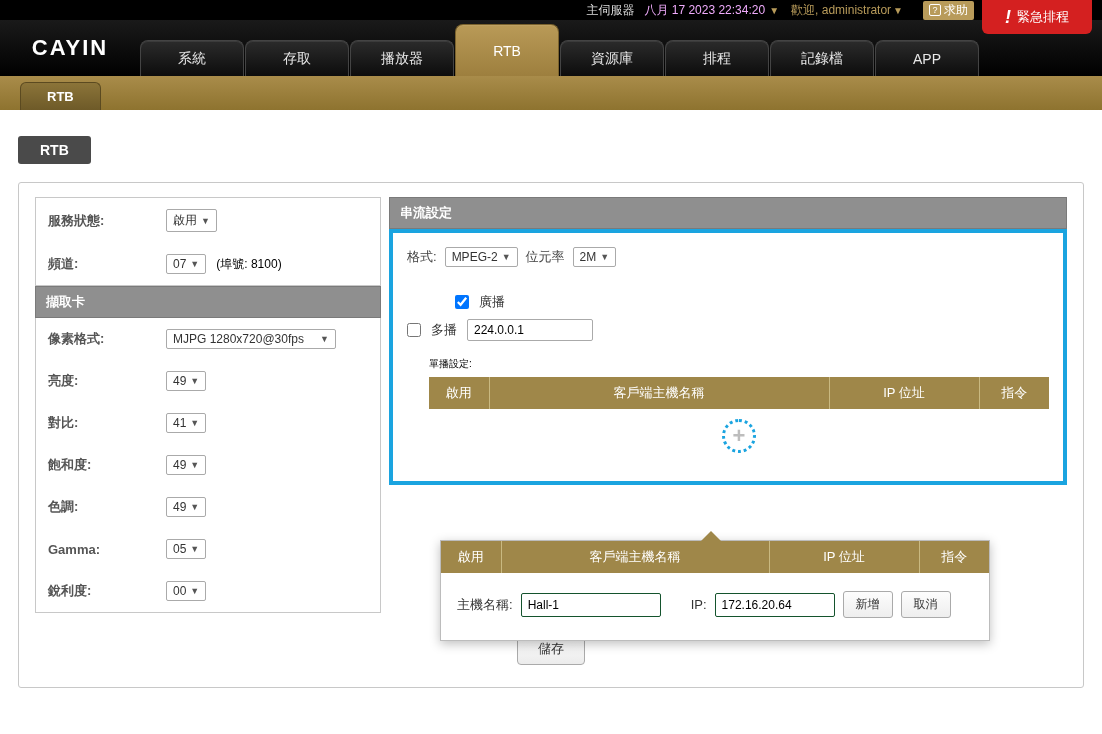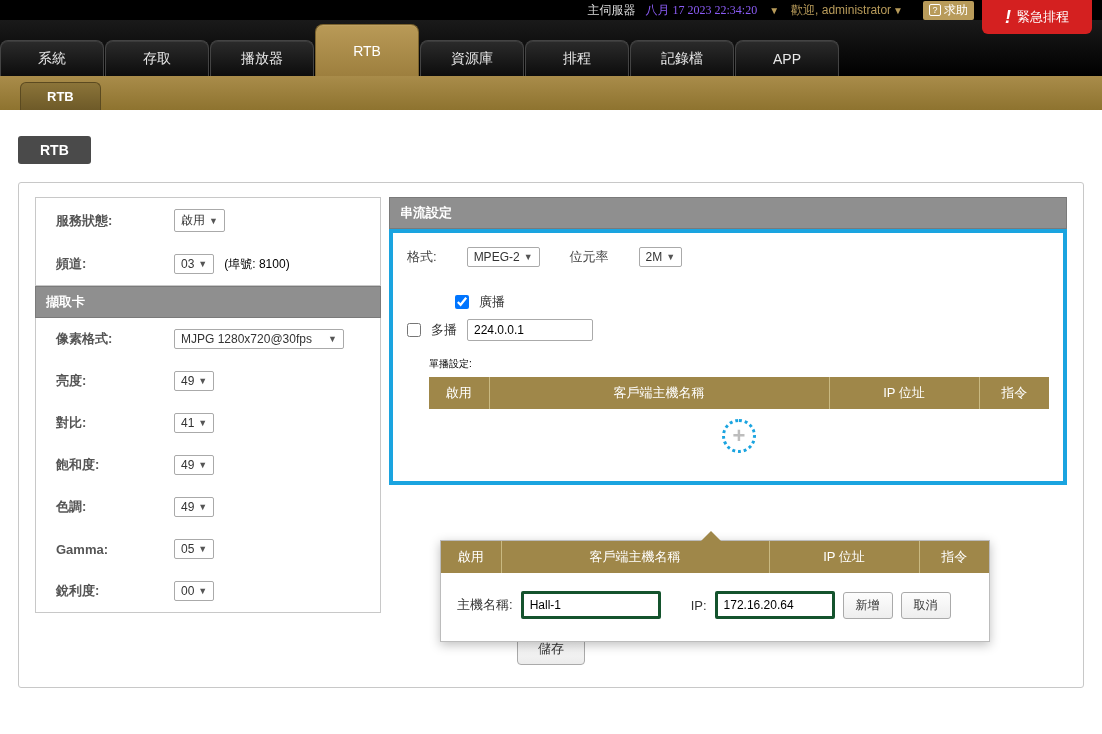--- a/index.html
+++ b/index.html
@@ -2,21 +2,21 @@
 <html><head>
 <meta charset="utf-8">
 <style>
   * { box-sizing: border-box; margin: 0; padding: 0; }
   body { font-family: Arial, "Microsoft JhengHei", sans-serif; font-size: 13px; background: #fff; color: #333; }
 
   
   .topbar { background: #000; color: #fff; height: 20px; display: flex; align-items: center; justify-content: flex-end; padding: 0 0; font-size: 12px; position: relative; }
   .topbar .left-fill { flex: 1; }
   .topbar .server-label { color: #ddd; margin-right: 10px; }
-  .topbar .datetime { color: #8b5cf6; margin-right: 12px; font-family: Liberation Serif, serif; }
+  .topbar .datetime { color: #f0abfc; margin-right: 4px; }
   .topbar .dd-arrow { color: #b89b5a; margin-right: 12px; font-size: 10px; }
   .topbar .welcome { color: #b89b5a; margin-right: 2px; }
   .topbar .help { background: #b89b5a; color: #fff; padding: 1px 6px; margin: 0 8px; font-size: 12px; border-radius: 2px; display:flex; align-items:center; gap:3px;}
   .topbar .help .qicon { display:inline-block; width:12px;height:12px;border:1px solid #fff;border-radius:2px; font-size:9px; text-align:center; line-height:10px;}
   .topbar .spacer { width: 120px; }
 
   
   .emergency { position: absolute; top: 0; right: 10px; width: 110px; height: 34px; background: #d42020; color: #fff; display: flex; align-items: center; justify-content: center; font-size: 13px; z-index: 50; border-bottom-left-radius: 6px; border-bottom-right-radius: 6px; gap:6px;}
   .emergency .exicon { font-size:18px; font-style:italic; font-weight:bold;}
 
@@ -46,21 +46,21 @@
   .columns { display: flex; gap: 8px; }
   .col-left { width: 346px; }
   .col-right { flex: 1; }
 
   .gray-header { background: #8f8f8f; color: #fff; padding: 6px 10px; font-size: 13px; font-weight: bold; border:1px solid #7a7a7a;}
   .minisel { border: 1px solid #aaa; background: #fff; padding: 2px 6px; font-size: 12px; color:#333; display:inline-flex; align-items:center; gap:4px; cursor:pointer; border-radius:2px;}
   .minisel .caret { font-size:9px; color:#555;}
   .port-hint { color:#000000; margin-left:10px; font-size:12px;}
 
   
-  .left-block { border:1px solid #c8c8c8;padding-left:8px; }
+  .left-block { border:1px solid #c8c8c8; }
   .leftrow { display:flex; align-items:center; padding:11px 12px; }
   .leftrow .flabel2 { width:118px; color:#555; font-weight:bold;}
 
   
   .stream-box { border: 4px solid #1aa4e0; padding: 14px 14px 18px; background:#fff; position:relative;}
   .inline-label { color:#444; margin-right:6px;}
   .cb { width:14px;height:14px; margin-right:10px;}
   .mcast-input { border:1px solid #aaa; padding:3px 6px; width:126px; font-size:12px; border-radius:2px;}
 
   .unicast-title { color:#000000; margin:16px 0 6px 22px; font-size:10px;}
@@ -70,21 +70,21 @@
   .th-enable{width:60px;} .th-host{} .th-ip{width:150px;} .th-cmd{width:70px;}
   .addrow td { text-align:center; padding:10px 0;}
   .addbtn { width:34px;height:34px; border:3px dotted #1aa4e0; border-radius:50%; display:inline-flex;align-items:center;justify-content:center; color:#bdbdbd; font-size:22px; font-weight:bold; cursor:pointer; background:#fff;}
 
   
   .popup { position:absolute; left:440px; top:540px; width:550px; background:#fff; border:1px solid #bcbcbc; box-shadow:0 3px 10px rgba(0,0,0,0.25); z-index:100;}
   .popup .tbl2 { width:100%; border-collapse:collapse;}
   .popup .tbl2 th { background:#9f8749; color:#fff; font-weight:normal; font-size:13px; padding:7px 8px; border-right:1px solid #c9b981; text-align:center;}
   .popup .tbl2 th:last-child{border-right:none;}
   .popup .body { padding:18px 16px 22px; display:flex; align-items:center; gap:8px; flex-wrap:wrap;}
-  .txtin { border:3px solid #14532d; padding:4px 6px; font-size:12px; border-radius:2px;}
+  .txtin { border:1px solid #14532d; padding:4px 6px; font-size:12px; border-radius:2px;}
   .hostin{width:140px;} .ipin{width:120px;}
   .btn { border:1px solid #aaa; background:linear-gradient(#fdfdfd,#eee); padding:4px 12px; font-size:12px; border-radius:3px; cursor:pointer; color:#333;}
   .popup .pointer { position:absolute; top:-10px; left:260px; width:0;height:0;border-left:10px solid transparent;border-right:10px solid transparent;border-bottom:10px solid #9f8749;}
 
   .save-row { text-align:center; margin-top:20px;}
   .savebtn { border:1px solid #aaa; background:linear-gradient(#fdfdfd,#ececec); padding:6px 20px; font-size:13px; border-radius:4px; cursor:pointer; color:#333;}
 
   .wrapper { position:relative; width:1102px; }
 </style>
 </head>
@@ -107,20 +107,21 @@
     </span>
     <div class="spacer"></div>
   </div>
 
   <div class="emergency">
     <span class="exicon">!</span>
     <span>緊急排程</span>
   </div>
 
   <div class="header">
+    <div class="logo">CAYIN</div>
     <div class="mainnav">
       <div class="navtab">
           <span>系統</span>
         </div>
       <div class="navtab">
           <span>存取</span>
         </div>
       <div class="navtab">
           <span>播放器</span>
         </div>
@@ -159,21 +160,21 @@
             <div class="leftrow">
               <span class="flabel2">服務狀態:</span>
               <span class="minisel">
                 <span>啟用</span>
                   <span class="caret">▼</span>
               </span>
             </div>
             <div class="leftrow">
               <span class="flabel2">頻道:</span>
               <span class="minisel">
-                <span>03</span>
+                <span>07</span>
                   <span class="caret">▼</span>
               </span>
               <span class="port-hint">(埠號: 8100)</span>
             </div>
           </div>
 
           <div class="gray-header" style="margin-top:0;">擷取卡</div>
           <div class="left-block" style="border-top:none;">
             <div class="leftrow">
               <span class="flabel2">像素格式:</span>
@@ -223,21 +224,21 @@
                   <span>00</span>
                   <span class="caret">▼</span>
                 </span>
             </div>
           </div>
         </div>
 
         <div class="col-right">
           <div class="gray-header">串流設定</div>
           <div class="stream-box">
-            <div style="display:flex;align-items:center;gap:24px;">
+            <div style="display:flex;align-items:center;gap:2px;">
               <span class="inline-label">格式:</span>
               <span class="minisel">
                   <span>MPEG-2</span>
                   <span class="caret">▼</span>
                 </span>
               <span class="inline-label" style="margin-left:6px;">位元率</span>
               <span class="minisel">
                   <span>2M</span>
                   <span class="caret">▼</span>
                 </span>

